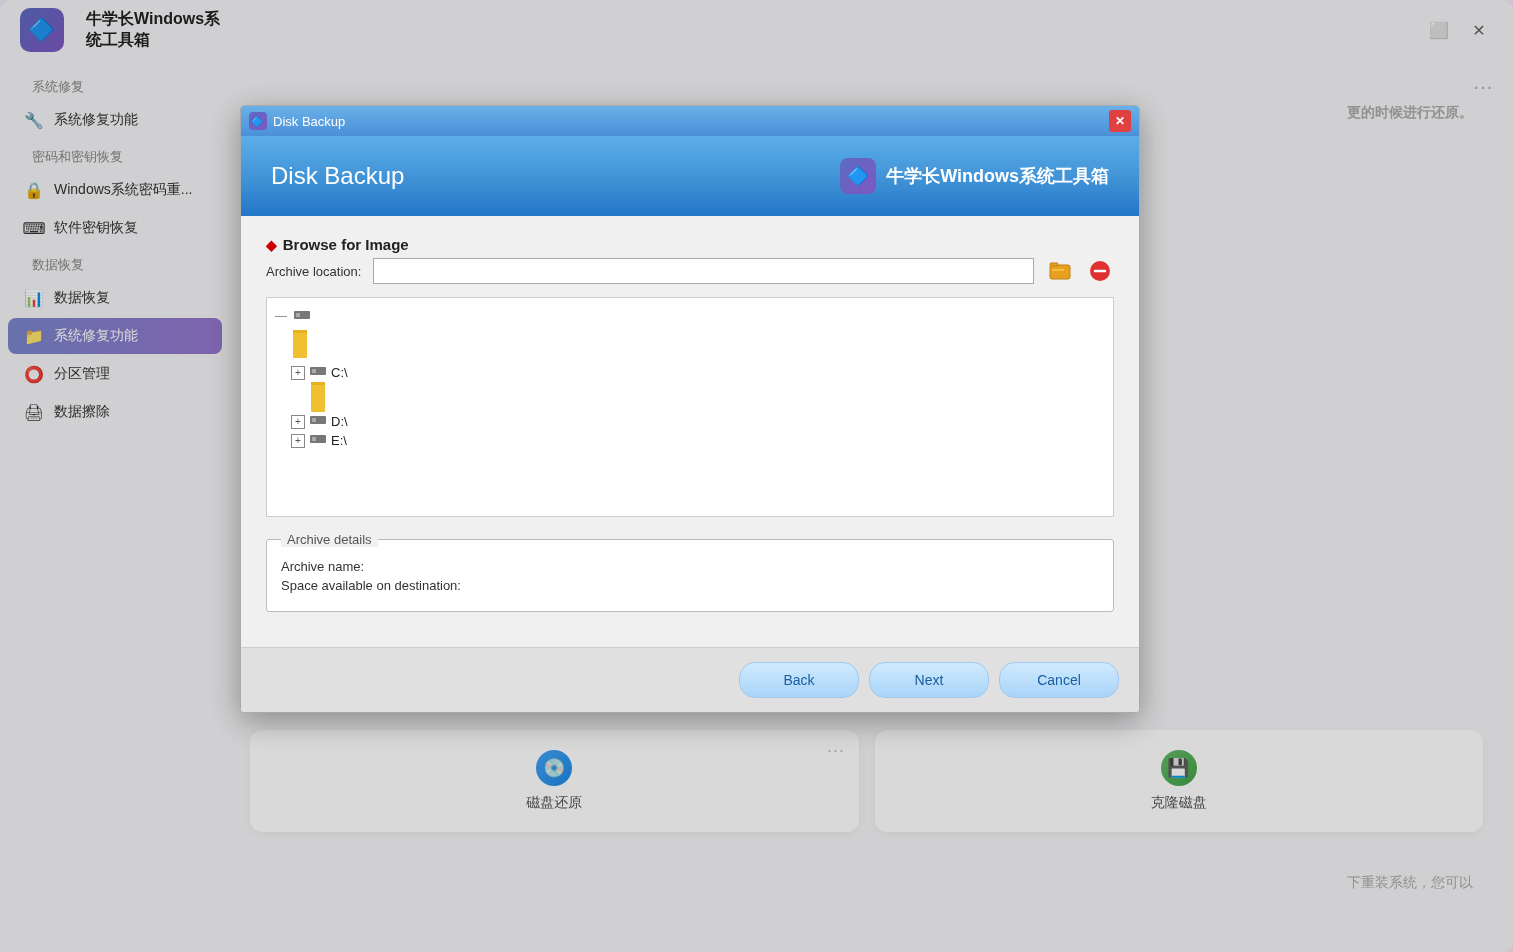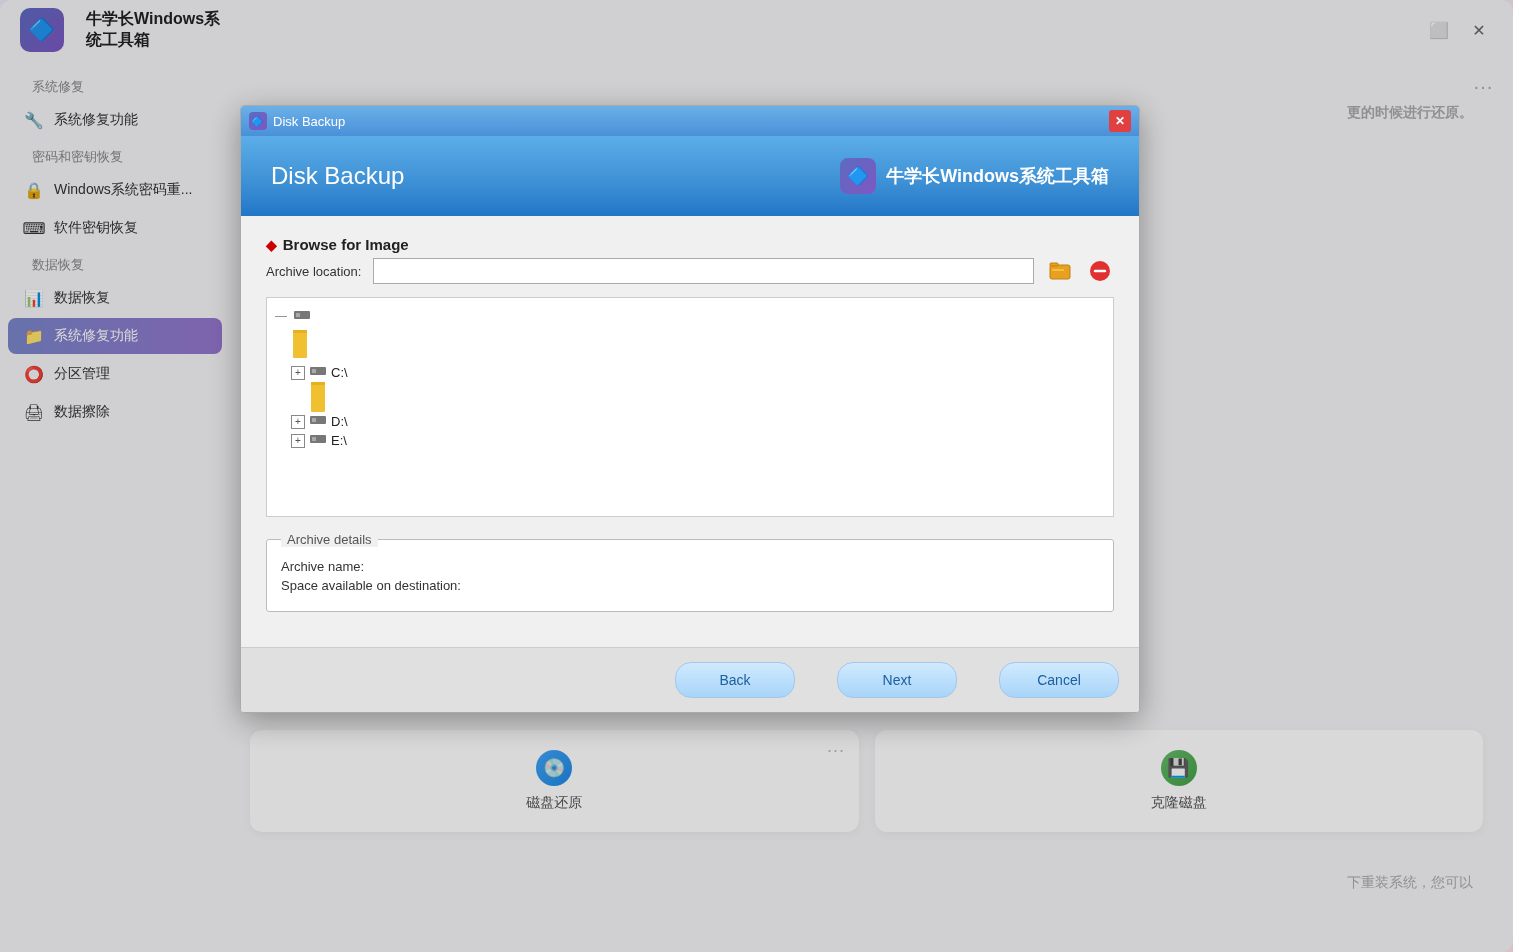--- a/index.html
+++ b/index.html
@@ -423,21 +423,20 @@
     .dialog-btn {
       width: 120px;
       height: 36px;
       border-radius: 16px;
       border: 1px solid #a0c8f0;
       background: linear-gradient(180deg, #d0eaff, #a8d4f8);
       color: #1a5fa0;
       font-size: 14px;
       cursor: pointer;
       font-family: inherit;
-      margin-left: 32px;
     }
 
     .feature-card {
       background: white;
       border-radius: 12px;
       padding: 20px;
       flex: 1;
       min-height: 100px;
       box-shadow: 0 2px 8px rgba(0,0,0,0.05);
       display: flex;

